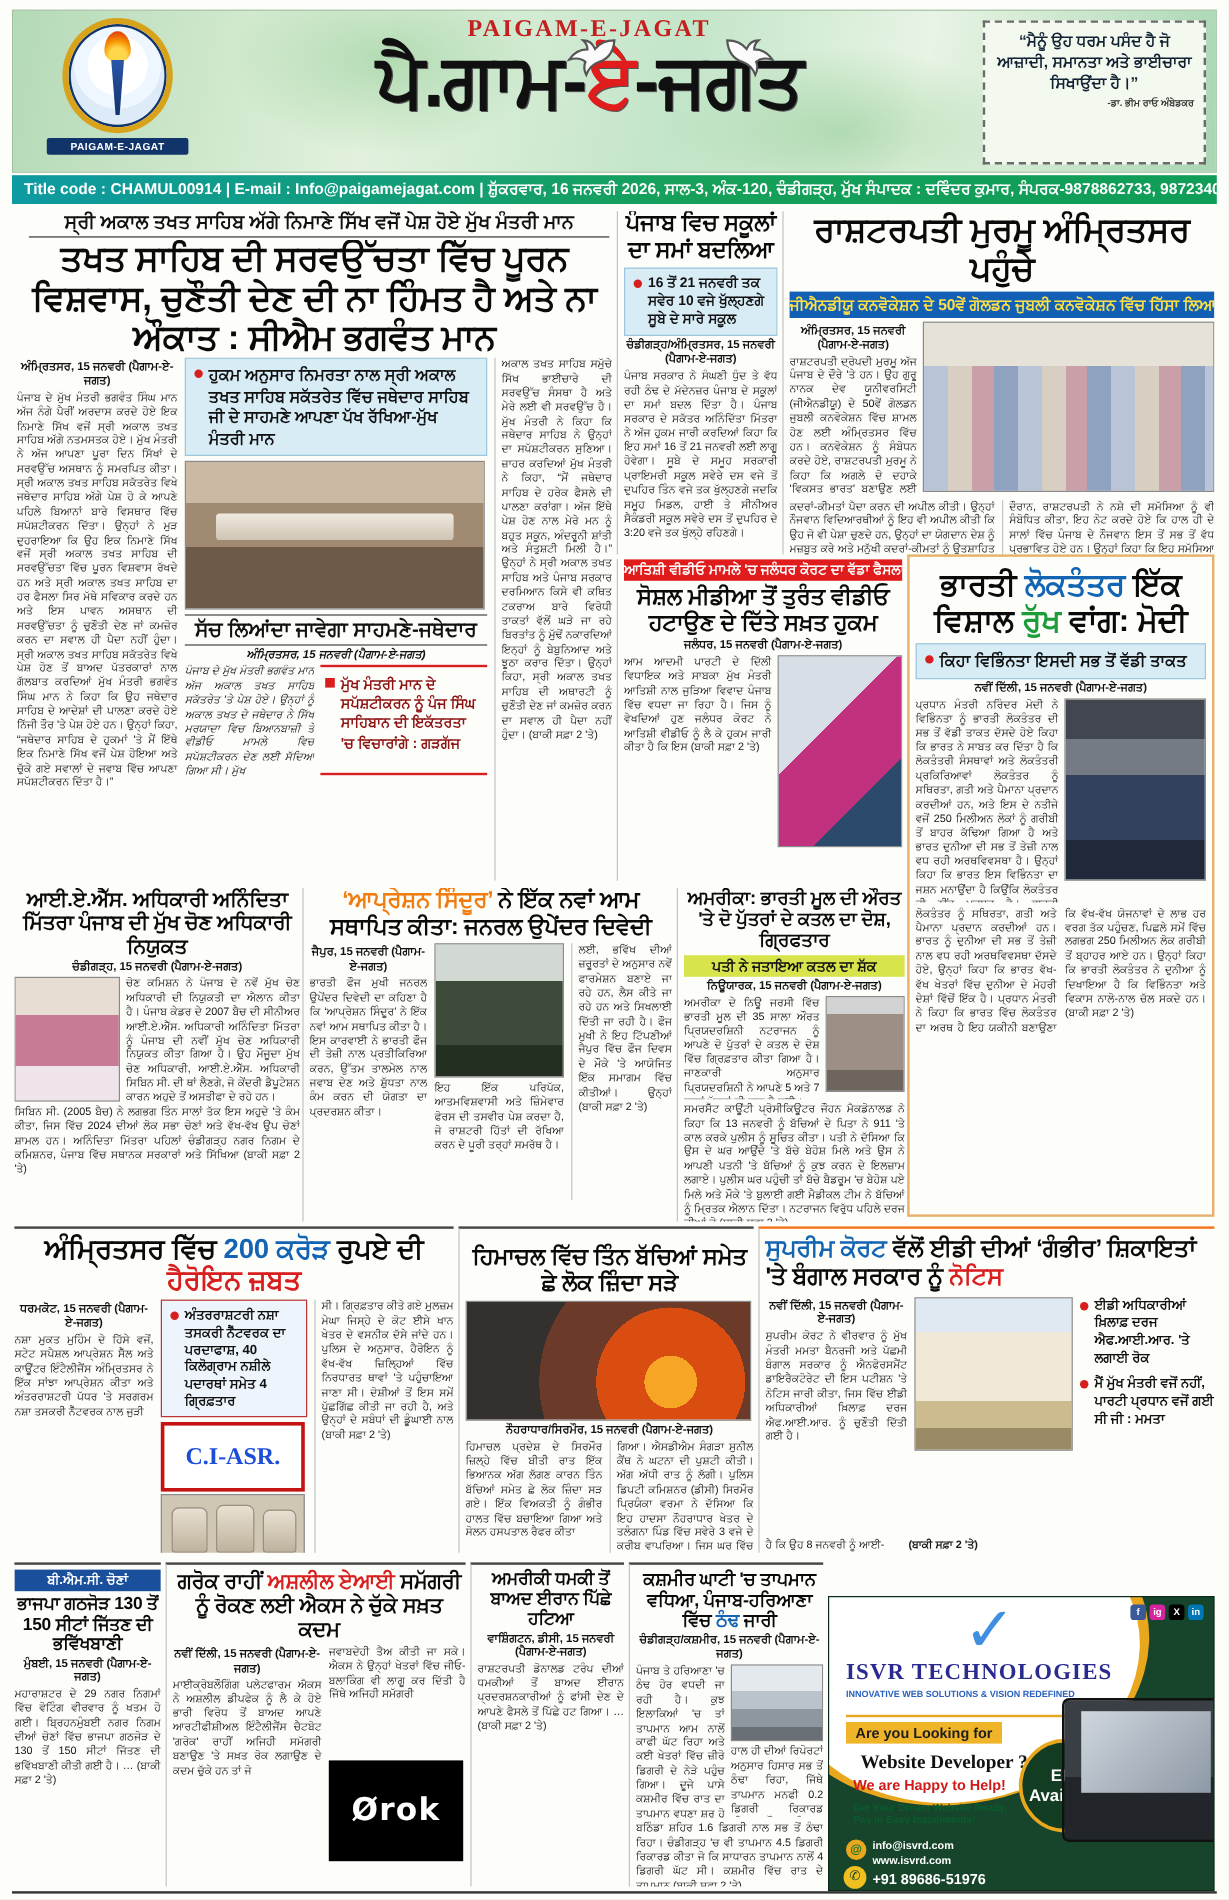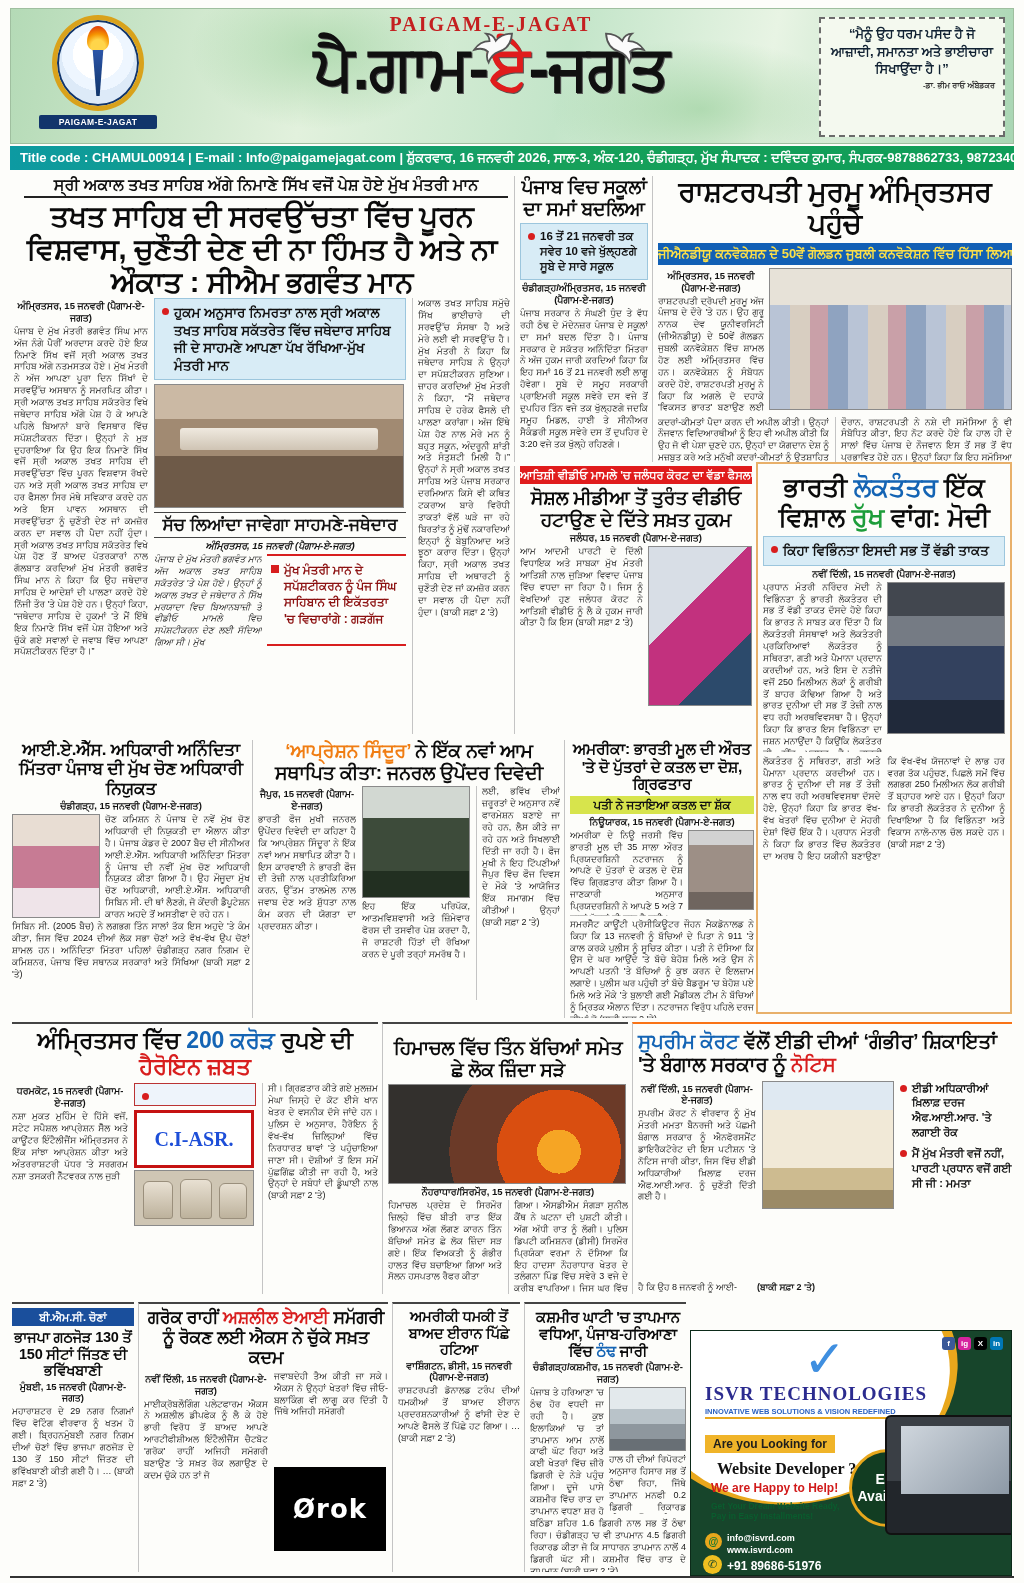--- a/index.html
+++ b/index.html
@@ -52,21 +52,21 @@
 .p-mug{background:linear-gradient(180deg,#d2d2d2 0 18%,#9d8f86 18% 78%,#6f655f 78%)}
 .p-fire{background:radial-gradient(circle at 72% 68%,#f6a524 0 12%,#d94e10 12% 34%,#6b3a28 34% 60%,#33302d 60%)}
 .p-sc{background:linear-gradient(180deg,#dfe9f2 0 22%,#f1e9d7 22% 68%,#cdbb90 68% 86%,#9b8a66 86%)}
 .p-snow{background:linear-gradient(180deg,#e3e9ec 0 34%,#b9c3c9 34% 58%,#8e979e 58% 82%,#686f75 82%)}
 .sack{position:absolute;background:linear-gradient(180deg,#e8e0d2,#bdb29c);border:1px solid #9a8f7c;border-radius:6px 6px 3px 3px}
 
 .ad{position:absolute;left:690px;top:1330px;width:322px;height:246px;background:#17452b;border:1px solid #0c2a19;overflow:hidden}
 .ad .swoosh{position:absolute;left:-40px;top:-70px;width:300px;height:240px;background:#fff;border-radius:50%;transform:rotate(-12deg)}
 .ad .gold{position:absolute;left:-52px;top:-80px;width:320px;height:252px;border-radius:50%;border:10px solid #e8a71c;transform:rotate(-12deg)}
 .ad .isvr{position:absolute;left:14px;top:52px;color:#2b2b8f;font-weight:bold;font-size:19px;font-family:"Liberation Serif","DejaVu Serif",serif;letter-spacing:1px}
-.ad .tag{position:absolute;left:14px;top:76px;color:#2b61c0;font-size:7.5px;font-weight:bold;border-bottom:2px solid #e8a71c;padding-bottom:1px}
+.ad .tag{position:absolute;left:14px;top:76px;color:#2b61c0;font-size:7.5px;font-weight:bold;border-bottom:2px solid #e8a71c;padding-bottom:13px}
 .ad .check{position:absolute;left:112px;top:-2px;color:#3f8fe0;font-size:52px;font-weight:900}
 .ad .look{position:absolute;left:14px;top:104px;background:#f0b429;color:#1d1d1d;font-weight:bold;font-size:12px;padding:2px 8px}
 .ad .dev{position:absolute;left:20px;top:128px;color:#111;font-weight:bold;font-size:16px;font-family:"Liberation Serif","DejaVu Serif",serif;background:#fff;padding:1px 6px}
 .ad .help{position:absolute;left:20px;top:150px;color:#d11a1a;font-weight:bold;font-size:12px}
 .ad .dream{position:absolute;left:20px;top:170px;color:#0a5c2e;font-weight:bold;font-size:8.5px;width:130px}
 .ad .emi{position:absolute;left:158px;top:118px;width:78px;height:78px;border-radius:50%;background:#123d22;border:3px solid #e8a71c;color:#fff;font-weight:bold;font-size:14px;display:flex;align-items:center;justify-content:center;text-align:center;line-height:1.2}
 .ad .laptop{position:absolute;right:-14px;top:84px;width:140px;height:120px;background:linear-gradient(180deg,#3a3f45 0 55%,#22262b 55%);border-radius:6px;border:2px solid #111}
 .ad .laptop:before{content:"";position:absolute;left:10%;top:8%;width:80%;height:58%;background:linear-gradient(135deg,#cfd6dd,#8d99a6)}
 .ad .mail{position:absolute;left:36px;top:202px;color:#fff;font-weight:bold;font-size:9px;line-height:1.3}
 .ad .phone{position:absolute;left:36px;top:228px;color:#fff;font-weight:bold;font-size:12px}
@@ -230,20 +230,21 @@
   <div class="blk" style="left:12px;top:1022px;width:366px;height:272px;border-top:2px solid #444;padding-top:3px">
     <div class="hl" style="font-size:23px"><span>ਅੰਮ੍ਰਿਤਸਰ ਵਿੱਚ </span><span style="color:#1464b4">200 ਕਰੋੜ</span><span> ਰੁਪਏ ਦੀ </span><span style="color:#d81e1e">ਹੈਰੋਇਨ ਜ਼ਬਤ</span></div>
     <div style="display:flex;gap:6px;margin-top:4px">
       <div style="width:116px;flex:none">
         <div class="dl">ਧਰਮਕੋਟ, 15 ਜਨਵਰੀ (ਪੈਗਾਮ-ਏ-ਜਗਤ)</div>
         <div class="bd" style="height:196px;overflow:hidden">ਨਸ਼ਾ ਮੁਕਤ ਮੁਹਿੰਮ ਦੇ ਹਿੱਸੇ ਵਜੋਂ, ਸਟੇਟ ਸਪੈਸ਼ਲ ਆਪ੍ਰੇਸ਼ਨ ਸੈੱਲ ਅਤੇ ਕਾਊਂਟਰ ਇੰਟੈਲੀਜੈਂਸ ਅੰਮ੍ਰਿਤਸਰ ਨੇ ਇੱਕ ਸਾਂਝਾ ਆਪ੍ਰੇਸ਼ਨ ਕੀਤਾ ਅਤੇ ਅੰਤਰਰਾਸ਼ਟਰੀ ਪੱਧਰ 'ਤੇ ਸਰਗਰਮ ਨਸ਼ਾ ਤਸਕਰੀ ਨੈੱਟਵਰਕ ਨਾਲ ਜੁੜੀ</div>
       </div>
       <div style="width:122px;flex:none">
         <div class="hibox" style="background:#eef4fb;border:1.5px solid #b33">
           <span class="dot"></span>
+          <span class="t" style="font-size:11px">ਅੰਤਰਰਾਸ਼ਟਰੀ ਨਸ਼ਾ ਤਸਕਰੀ ਨੈੱਟਵਰਕ ਦਾ ਪਰਦਾਫਾਸ਼, 40 ਕਿਲੋਗ੍ਰਾਮ ਨਸ਼ੀਲੇ ਪਦਾਰਥਾਂ ਸਮੇਤ 4 ਗ੍ਰਿਫ਼ਤਾਰ</span>
         </div>
         <div class="ph ciasr" style="width:120px;height:58px;margin-top:4px">C.I-ASR.</div>
         <div class="ph" style="width:120px;height:56px;margin-top:2px;background:#cfc6b4">
           <div class="sack" style="left:8px;top:10px;width:30px;height:38px"></div>
           <div class="sack" style="left:45px;top:8px;width:32px;height:40px"></div>
           <div class="sack" style="left:84px;top:12px;width:28px;height:36px"></div>
         </div>
       </div>
       <div class="bd sep" style="flex:1;height:218px;overflow:hidden">ਸੀ। ਗ੍ਰਿਫ਼ਤਾਰ ਕੀਤੇ ਗਏ ਮੁਲਜ਼ਮ ਮੇਘਾ ਜਿਸ੍ਹੇ ਦੇ ਕੋਟ ਈਸੇ ਖਾਨ ਖੇਤਰ ਦੇ ਵਸਨੀਕ ਦੱਸੇ ਜਾਂਦੇ ਹਨ। ਪੁਲਿਸ ਦੇ ਅਨੁਸਾਰ, ਹੈਰੋਇਨ ਨੂੰ ਵੱਖ-ਵੱਖ ਜ਼ਿਲ੍ਹਿਆਂ ਵਿੱਚ ਨਿਰਧਾਰਤ ਥਾਵਾਂ 'ਤੇ ਪਹੁੰਚਾਇਆ ਜਾਣਾ ਸੀ। ਦੋਸ਼ੀਆਂ ਤੋਂ ਇਸ ਸਮੇਂ ਪੁੱਛਗਿੱਛ ਕੀਤੀ ਜਾ ਰਹੀ ਹੈ, ਅਤੇ ਉਨ੍ਹਾਂ ਦੇ ਸਬੰਧਾਂ ਦੀ ਡੂੰਘਾਈ ਨਾਲ (ਬਾਕੀ ਸਫ਼ਾ 2 'ਤੇ)</div>
     </div>

